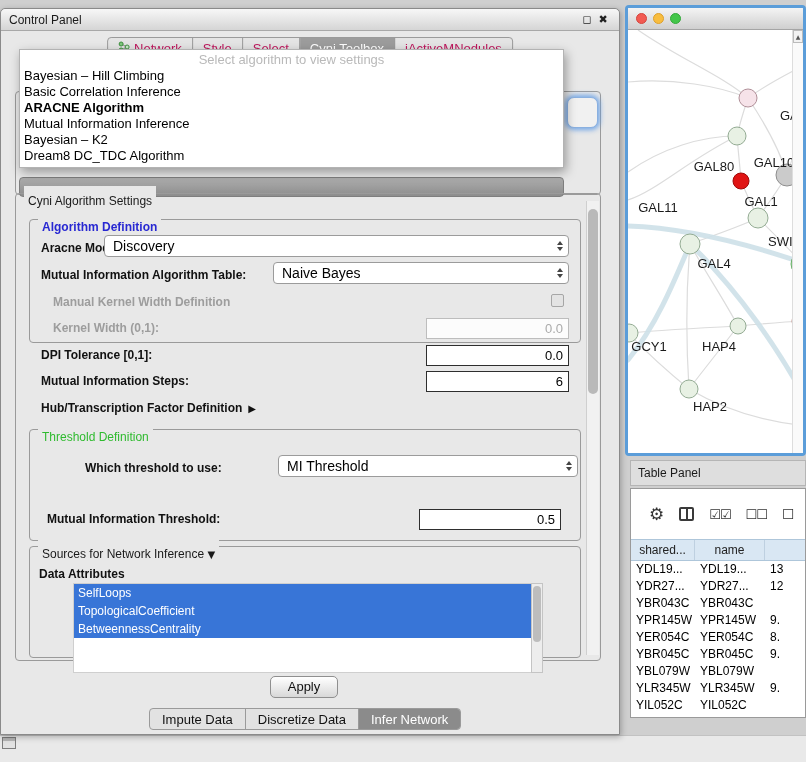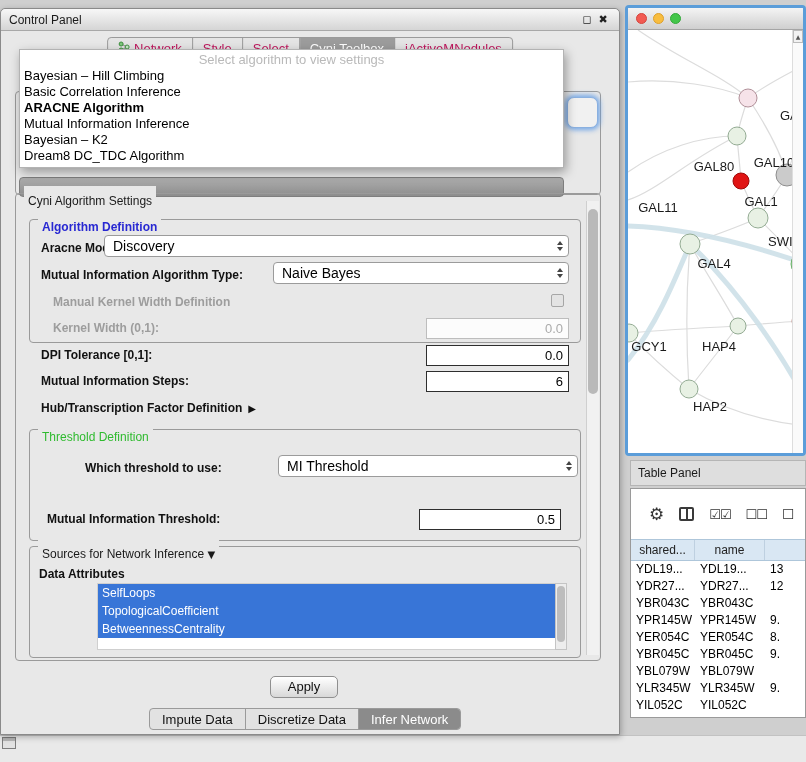--- a/index.html
+++ b/index.html
@@ -55,21 +55,21 @@
 
   .tfield { position:absolute; height:21px; background:#fff; border:1px solid #2e2e2e; font-size:13px;
     text-align:right; padding:0 5px; line-height:19px; z-index:6; color:#000; }
   .tfield.disabled { border:1px solid #bdbdbd; color:#ababab; background:#fcfcfc; }
 
   .checkbox { position:absolute; width:13px; height:13px; border:1px solid #a6a6a6; border-radius:2px; background:#e3e3e3; z-index:6; }
 
   .hub-row { position:absolute; font-size:12px; font-weight:bold; color:#111; z-index:6; display:flex; align-items:center; gap:6px; }
   .tri { font-size:10px; }
 
-  .attr-list-wrap { position:absolute; left:48px; top:574px; width:518px; height:67px; display:flex; z-index:6;padding-left:48px; }
+  .attr-list-wrap { position:absolute; left:24px; top:574px; width:518px; height:90px; display:flex; z-index:6;padding-left:48px; }
   .attr-list { width:505px; background:#fff; overflow:hidden; border:1px solid #cfcfcf; border-right:none; }
   .attr-item { height:18px; line-height:18px; font-size:12px; color:#fff; background:#3875d7; padding-left:4px; white-space:nowrap; }
   .attr-scroll { width:13px; background:#ededed; border:1px solid #c4c4c4; position:relative; }
   .attr-scroll .thumb { position:absolute; left:1px; right:1px; top:2px; height:56px; background:#bdbdbd; border-radius:5px; }
 
   .settings-scroll { position:absolute; left:585px; top:192px; width:13px; height:454px; background:#f1f1f1;
     border-left:1px solid #cfcfcf; z-index:7; }
   .settings-scroll .thumb { position:absolute; left:1px; right:1px; top:8px; height:185px; background:#b9b9b9; border-radius:6px; }
 
   .apply-btn { position:absolute; left:269px; top:667px; width:68px; height:22px; border:1px solid #8f8f8f;
@@ -179,21 +179,21 @@
   <div class="groupbox" style="left:28px; top:210px; width:552px; height:124px;font-weight:bold;">
     <span class="gb-title blue">Algorithm Definition</span>
   </div>
 
   <div class="flabel" style="left:40px; top:232px;">Aracne Mode:</div>
   <div class="combo" style="left:103px; top:226px; width:465px;">
     <span>Discovery</span>
     <span class="combo-arrows"></span>
   </div>
 
-  <div class="flabel" style="left:40px; top:259px;">Mutual Information Algorithm Type:</div>
+  <div class="flabel" style="left:40px; top:259px;">Mutual Information Algorithm Table:</div>
   <div class="combo" style="left:272px; top:253px; width:296px;">
     <span>Naive Bayes</span>
     <span class="combo-arrows"></span>
   </div>
 
   <div class="flabel disabled" style="left:40px; top:286px;">Manual Kernel Width Definition</div>
   <div class="checkbox" style="left:550px; top:285px;"></div>
 
   <div class="flabel disabled" style="left:40px; top:312px;">Kernel Width (0,1):</div>
   <div class="tfield disabled" style="left:425px; top:309px; width:143px;">0.0</div>

